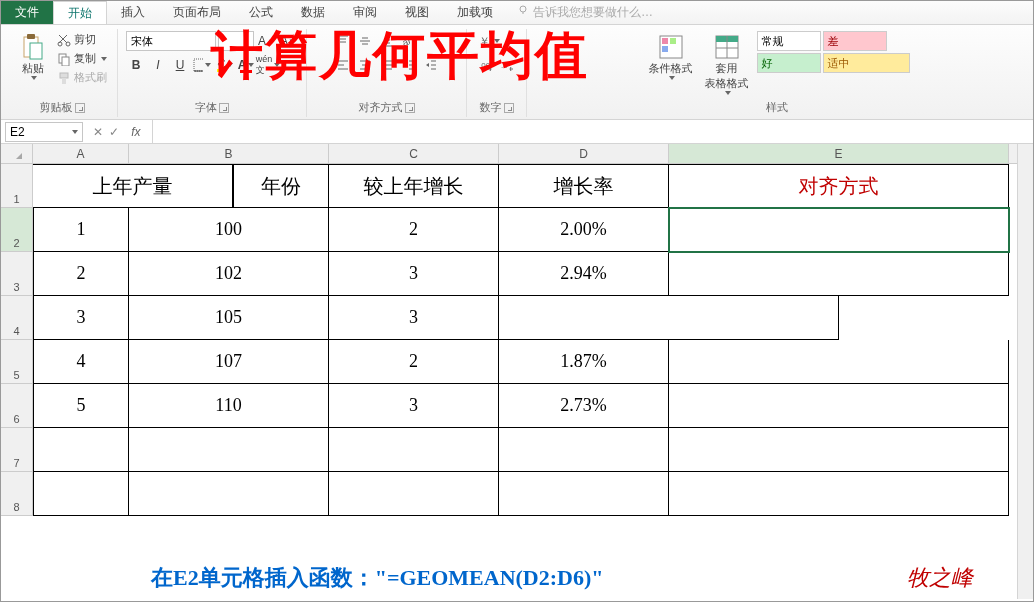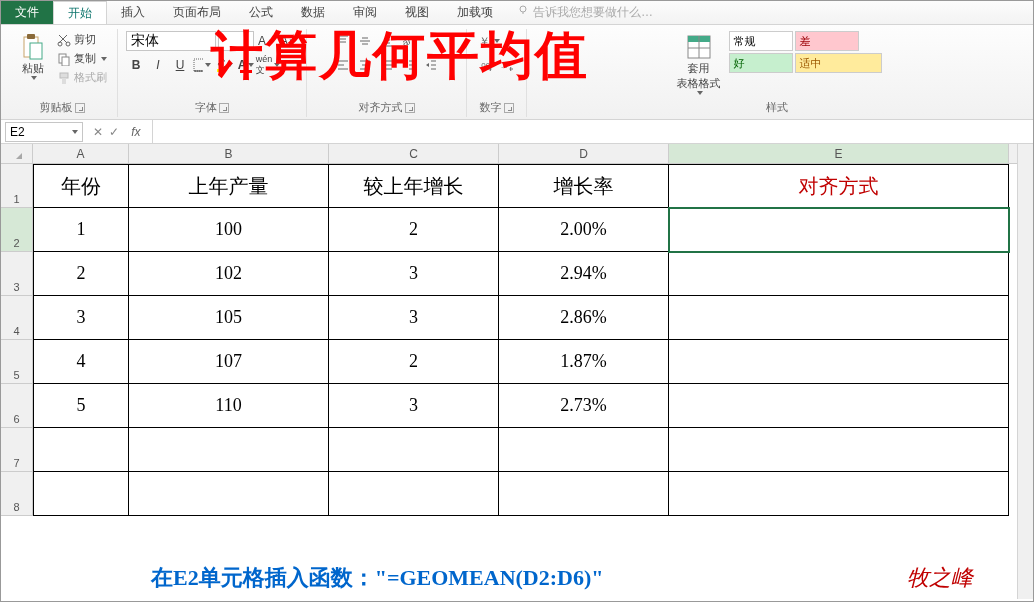--- a/index.html
+++ b/index.html
@@ -18,21 +18,21 @@
 .rgroup .label { font-size:11px; color:#666; padding-bottom:2px; display:flex; align-items:center; gap:2px; }
 .corner { width:10px; height:10px; border:1px solid #aaa; display:inline-block; position:relative; cursor:pointer; }
 .corner::after { content:""; position:absolute; right:1px; bottom:1px; width:3px; height:3px; border-right:1px solid #888; border-bottom:1px solid #888; }
 
 .bigbtn { display:flex; flex-direction:column; align-items:center; font-size:11px; color:#444; cursor:pointer; padding:2px 4px; }
 .bigbtn .ico { width:28px; height:28px; display:flex; align-items:center; justify-content:center; }
 .smallrow { display:flex; align-items:center; font-size:11px; color:#444; gap:3px; cursor:pointer; padding:1px 2px; }
 .stack { display:flex; flex-direction:column; gap:2px; }
 .dd { width:0;height:0;border-left:3px solid transparent;border-right:3px solid transparent;border-top:4px solid #666;display:inline-block;margin-left:2px; }
 
-.fontbox, .sizebox { border:1px solid #c6c6c6; background:#fff; font-size:14px; height:20px; padding:0 4px; }
+.fontbox, .sizebox { border:1px solid #c6c6c6; background:#fff; font-size:11px; height:20px; padding:0 4px; }
 .fontbox { width:90px; }
 .sizebox { width:36px; }
 .btnrow { display:flex; gap:2px; }
 .tb { width:20px; height:20px; border:1px solid transparent; display:flex; align-items:center; justify-content:center; cursor:pointer; font-size:12px; color:#444; }
 
 .overlay-title { position:absolute; top:20px; left:210px; font-size:52px; font-weight:900; color:#ff0000; letter-spacing:2px; z-index:10; font-family:SimHei,"Microsoft YaHei"; pointer-events:none; }
 
 .namebox-row { height:24px; border-bottom:1px solid #d4d4d4; display:flex; align-items:center; background:#fff; }
 .namebox { width:78px; height:20px; border:1px solid #c6c6c6; margin:0 4px; font-size:12px; padding:0 4px; display:flex; align-items:center; justify-content:space-between; }
 .fx-btns { display:flex; align-items:center; gap:6px; padding:0 6px; border-right:1px solid #d4d4d4; height:100%; }
@@ -287,20 +287,32 @@
         <span class="corner"></span>
       </div>
   </div>
 
   <div class="rgroup" style="border-right:none;flex:1">
     <div class="body">
       <div class="bigbtn">
         <div class="ico">
             <svg width="26" height="26">
               <rect x="2" y="2" width="22" height="22" fill="#fff" stroke="#888"></rect>
+              <rect x="4" y="4" width="6" height="6" fill="#e8a"></rect>
+              <rect x="12" y="4" width="6" height="6" fill="#ae8"></rect>
+              <rect x="4" y="12" width="6" height="6" fill="#8ae"></rect>
+            </svg>
+          </div>
+        <span>条件格式</span>
+          <span class="dd"></span>
+      </div>
+      <div class="bigbtn">
+        <div class="ico">
+            <svg width="26" height="26">
+              <rect x="2" y="2" width="22" height="22" fill="#fff" stroke="#888"></rect>
               <rect x="2" y="2" width="22" height="6" fill="#4a8"></rect>
               <line x1="2" y1="14" x2="24" y2="14" stroke="#888"></line>
               <line x1="13" y1="2" x2="13" y2="24" stroke="#888"></line>
             </svg>
           </div>
         <span style="white-space:pre-line;text-align:center">套用
 表格格式</span>
           <span class="dd"></span>
       </div>
       <div class="stack" style="gap:2px">
@@ -341,22 +353,22 @@
     <div class="ch" style="width:96px">A</div>
     <div class="ch" style="width:200px">B</div>
     <div class="ch" style="width:170px">C</div>
     <div class="ch" style="width:170px">D</div>
     <div class="ch sel" style="width:340px">E</div>
   </div>
   <div class="rows thick-border">
 
     <div class="row hdr">
       <div class="rnum">1</div>
+      <div class="cell hd thick-top" style="width:200px">上年产量</div>
       <div class="cell hd thick-top thick-left" style="width:96px">年份</div>
-      <div class="cell hd thick-top" style="width:200px">上年产量</div>
       <div class="cell hd thick-top" style="width:170px">较上年增长</div>
       <div class="cell hd thick-top" style="width:170px">增长率</div>
       <div class="cell hd red thick-top" style="width:340px">对齐方式</div>
     </div>
 
     <div class="row">
       <div class="rnum sel">2</div>
       <div class="cell thick-left" style="width:96px">1</div>
       <div class="cell" style="width:200px">100</div>
       <div class="cell" style="width:170px">2</div>
@@ -369,21 +381,20 @@
       <div class="cell" style="width:200px">102</div>
       <div class="cell" style="width:170px">3</div>
       <div class="cell" style="width:170px">2.94%</div>
       <div class="cell" style="width:340px"></div>
     </div>
     <div class="row">
       <div class="rnum">4</div>
       <div class="cell thick-left" style="width:96px">3</div>
       <div class="cell" style="width:200px">105</div>
       <div class="cell" style="width:170px">3</div>
-      <div class="cell" style="width:170px">2.86%</div>
       <div class="cell" style="width:340px"></div>
     </div>
     <div class="row">
       <div class="rnum">5</div>
       <div class="cell thick-left" style="width:96px">4</div>
       <div class="cell" style="width:200px">107</div>
       <div class="cell" style="width:170px">2</div>
       <div class="cell" style="width:170px">1.87%</div>
       <div class="cell" style="width:340px"></div>
     </div>

